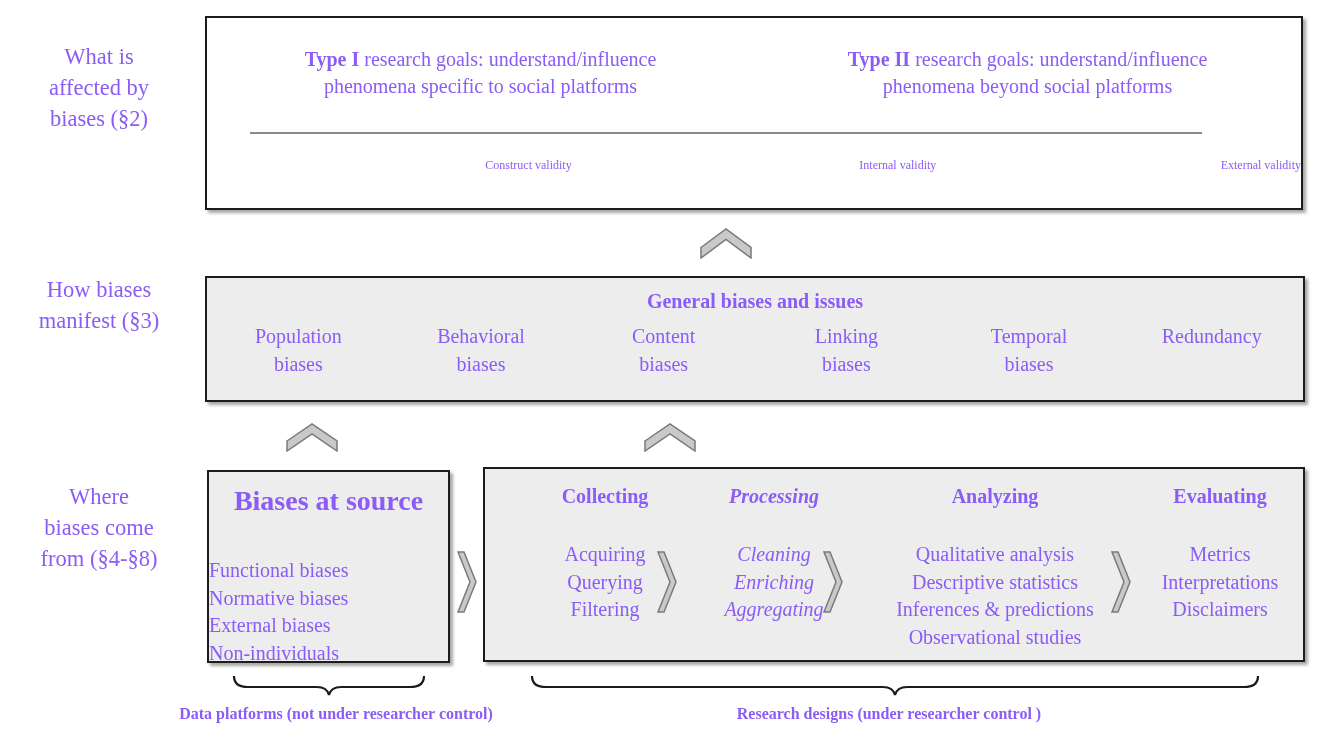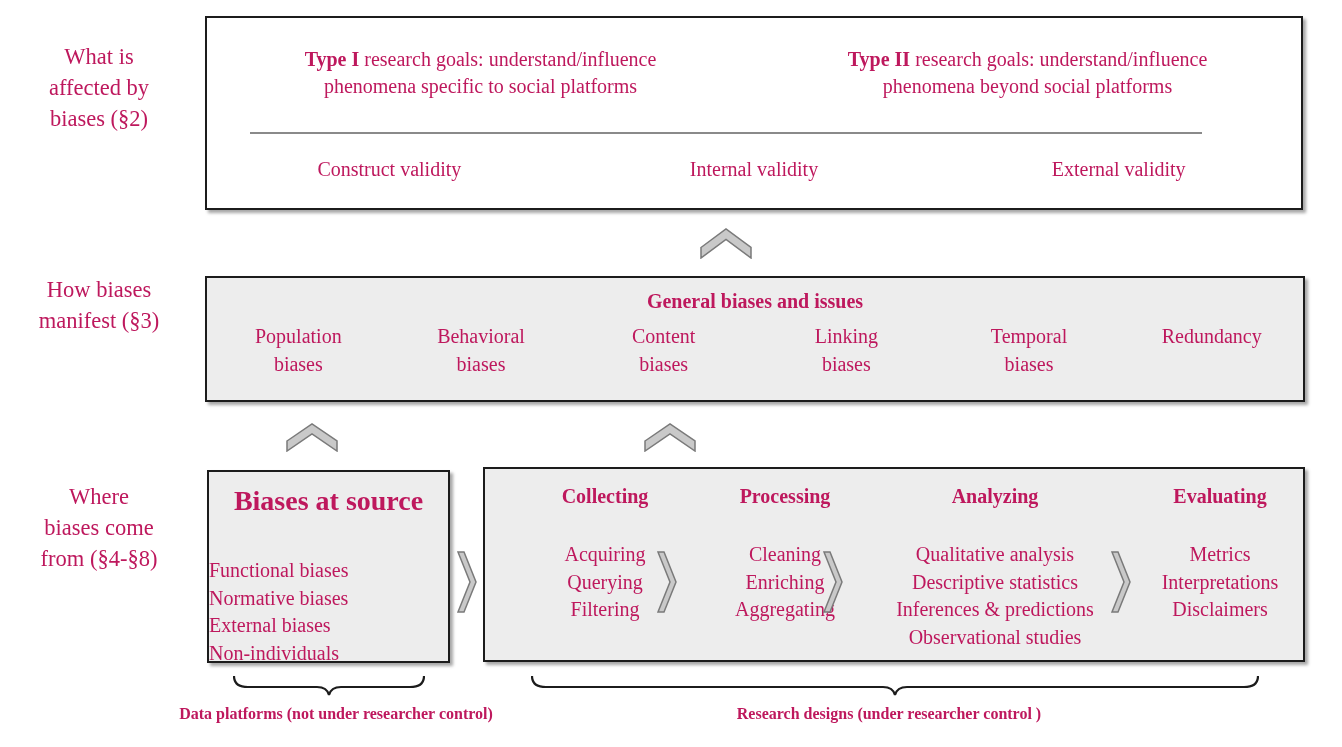--- a/index.html
+++ b/index.html
@@ -1,37 +1,37 @@
 <!DOCTYPE html>
 <html><head>
 <meta charset="utf-8">
 <style>
   html,body{margin:0;padding:0;background:#ffffff;}
   .stage{
     position:relative;width:1342px;height:747px;background:#ffffff;
-    font-family:"Liberation Serif","DejaVu Serif",serif;color:#be185d;
+    font-family:"Liberation Serif","DejaVu Serif",serif;color:#8b5cf6;
     overflow:hidden;
   }
   .abs{position:absolute;}
   .b{font-weight:bold;}
 
   
   .side-label{width:198px;left:0;text-align:center;font-size:22.5px;line-height:31px;}
 
   
   .box{position:absolute;border:2px solid #1c1c1c;box-shadow:3px 3px 3px rgba(0,0,0,0.35);box-sizing:border-box;}
   .white-box{background:#ffffff;}
   .gray-box{background:#ededed;}
 
   
   .goals-row{display:flex;padding-top:28px;}
   .goal-col{flex:1;text-align:center;font-size:20px;line-height:27px;}
   .divider{position:absolute;left:43px;top:114px;width:952px;height:2px;background:#8a8a8a;}
   .validity-row{position:absolute;top:140px;left:0;right:0;display:flex;}
-  .validity-row span{flex:1;text-align:center;font-size:20px;}
+  .validity-row span{flex:1;text-align:right;font-size:12px;}
 
   
   .mid-title{padding-top:12px;text-align:center;font-size:20px;font-weight:bold;}
   .mid-cols{display:flex;margin-top:9px;}
   .mid-col{flex:1;text-align:center;font-size:20px;line-height:28px;}
 
   
   .src-title{padding-top:13px;text-align:center;font-size:28px;font-weight:bold;}
   .src-items{margin-top:40px;text-align:left;font-size:20px;line-height:27.5px;}
 
@@ -144,21 +144,21 @@
       <div class="pipe-title">Collecting</div>
       <div class="pipe-items">
         <div>Acquiring</div>
         <div>Querying</div>
         <div>Filtering</div>
       </div>
     </div>
     <svg class="abs" style="left:172px;top:82px;" width="20" height="62" viewBox="0 0 20 62">
       <polygon points="1,1 7,1 19,31 7,61 1,61 13,31" fill="#c9c9c9" stroke="#7a7a7a" stroke-width="1.5"></polygon>
     </svg>
-    <div class="pipe-col" style="left:210px;width:180px;">
+    <div class="pipe-col" style="left:199px;width:180px;font-style:italic;">
       <div class="pipe-title">Processing</div>
       <div class="pipe-items">
         <div>Cleaning</div>
         <div>Enriching</div>
         <div>Aggregating</div>
       </div>
     </div>
     <svg class="abs" style="left:338px;top:82px;" width="20" height="62" viewBox="0 0 20 62">
       <polygon points="1,1 7,1 19,31 7,61 1,61 13,31" fill="#c9c9c9" stroke="#7a7a7a" stroke-width="1.5"></polygon>
     </svg>

